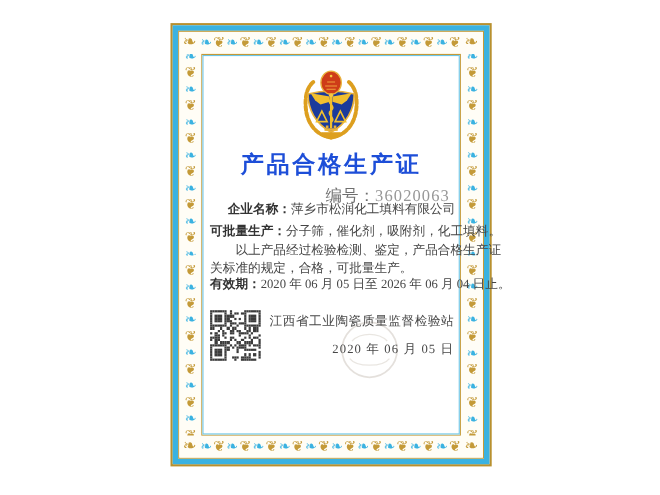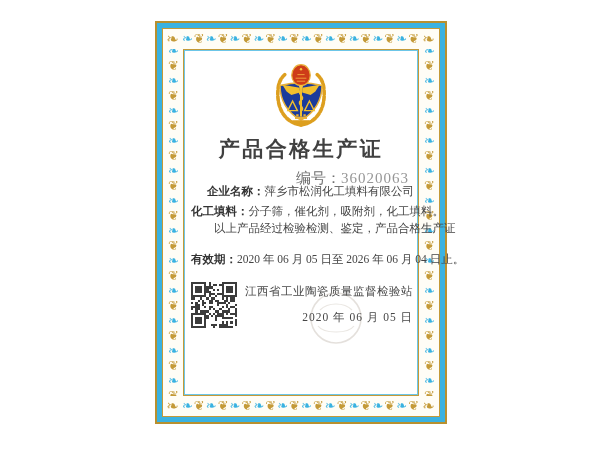--- a/index.html
+++ b/index.html
@@ -20,21 +20,21 @@
   .og{color:#c49a38;} .oc{color:#3ab2e1;}
 
   .inner-wrap{box-sizing:border-box;border:1px solid #c49a38;width:100%;height:100%;}
   .inner2{box-sizing:border-box;border:1px solid #6cc6e8;width:100%;height:100%;background:#ffffff;}
   .content{position:relative;width:100%;height:100%;box-sizing:border-box;
            font-size:11.5px;color:#454545;}
 
   
   .emblem-box{position:absolute;top:10px;left:0;width:100%;height:68px;text-align:center;}
   .cert-title{position:absolute;top:84px;left:0;width:100%;text-align:center;
-              font-size:21px;letter-spacing:2.5px;color:#404040;font-weight:600;white-space:nowrap;}
+              font-size:21px;letter-spacing:2.5px;color:#1d4ed8;font-weight:600;white-space:nowrap;}
   .serial{position:absolute;top:118px;right:8px;font-size:15px;white-space:nowrap;}
   .serial .lbl{color:#6f6f6f;}
   .serial .num{color:#979797;letter-spacing:1px;}
   .tline{position:absolute;left:6px;right:4px;line-height:13px;white-space:nowrap;}
   .tline .lbl{font-weight:bold;color:#333333;}
   .f1{top:134px;margin-left:16px;} .f2{top:154px;}
   .s1{top:171px;text-indent:2em;} .s2{top:187px;}
   .vd{top:202px;}
   .bottom-row{position:absolute;top:231px;left:6px;right:4px;display:flex;gap:8px;}
   .qr{width:46px;height:46px;display:grid;grid-template-columns:repeat(21,1fr);
@@ -135,24 +135,25 @@
 
                 <div class="serial">
                   <span class="lbl">编号：</span><span class="num">36020063</span>
                 </div>
 
                 <div class="tline f1">
                   <span class="lbl">企业名称：</span><span>萍乡市松润化工填料有限公司</span>
                 </div>
 
                 <div class="tline f2">
-                  <span class="lbl">化工填料：</span><span>分子筛，催化剂，吸附剂，化工填料。</span>
+                  <span class="lbl">可批量生产：</span><span>分子筛，催化剂，吸附剂，化工填料。</span>
                 </div>
 
                 <div class="tline s1">以上产品经过检验检测、鉴定，产品合格生产证</div>
+                <div class="tline s2">关标准的规定，合格，可批量生产。</div>
 
                 <div class="tline vd">
                   <span class="lbl">有效期：</span><span>2020 年 06 月 05 日至 2026 年 06 月 04 日止。</span>
                 </div>
 
                 <svg class="stamp" width="56" height="56" viewBox="0 0 56 56" aria-hidden="true">
                   <circle cx="28" cy="28" r="25" fill="none" stroke="#cfc8c0" stroke-width="1.6"></circle>
                   <path d="M10,36 C16,44 40,44 46,36" fill="none" stroke="#d8d2ca" stroke-width="1.2"></path>
                   <path d="M12,20 C20,12 36,12 44,20" fill="none" stroke="#d8d2ca" stroke-width="1.2"></path>
                 </svg>

